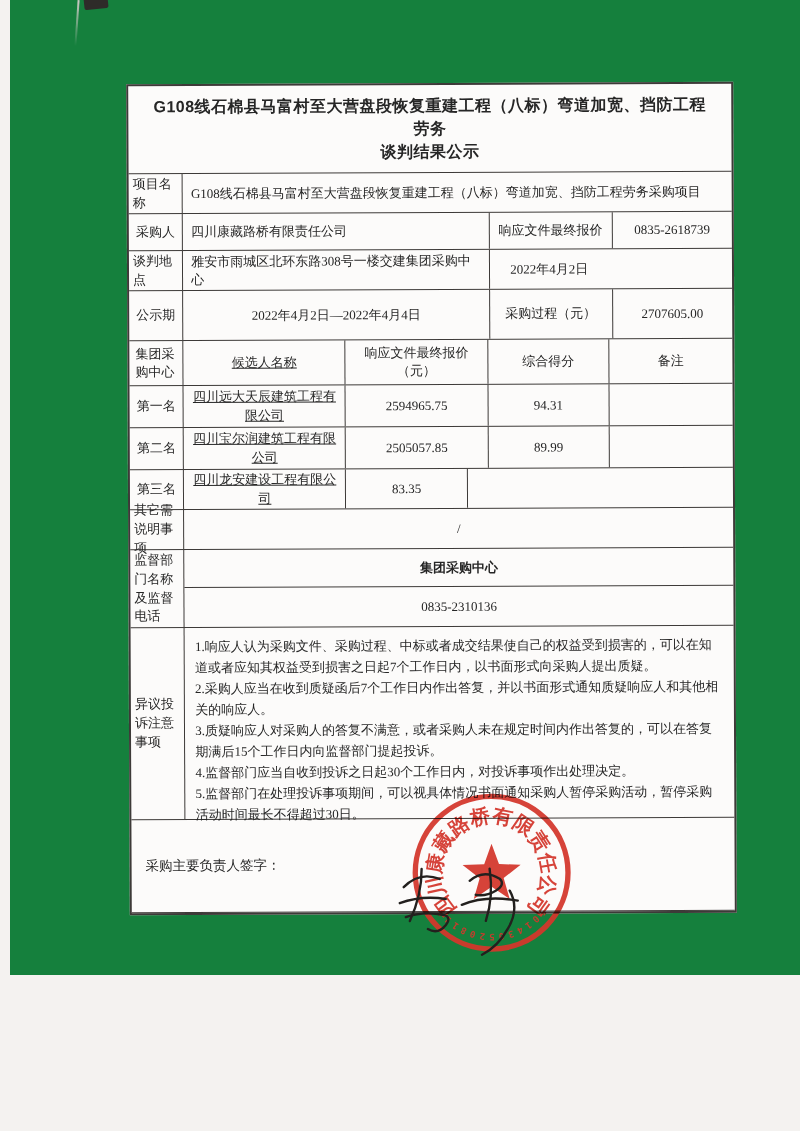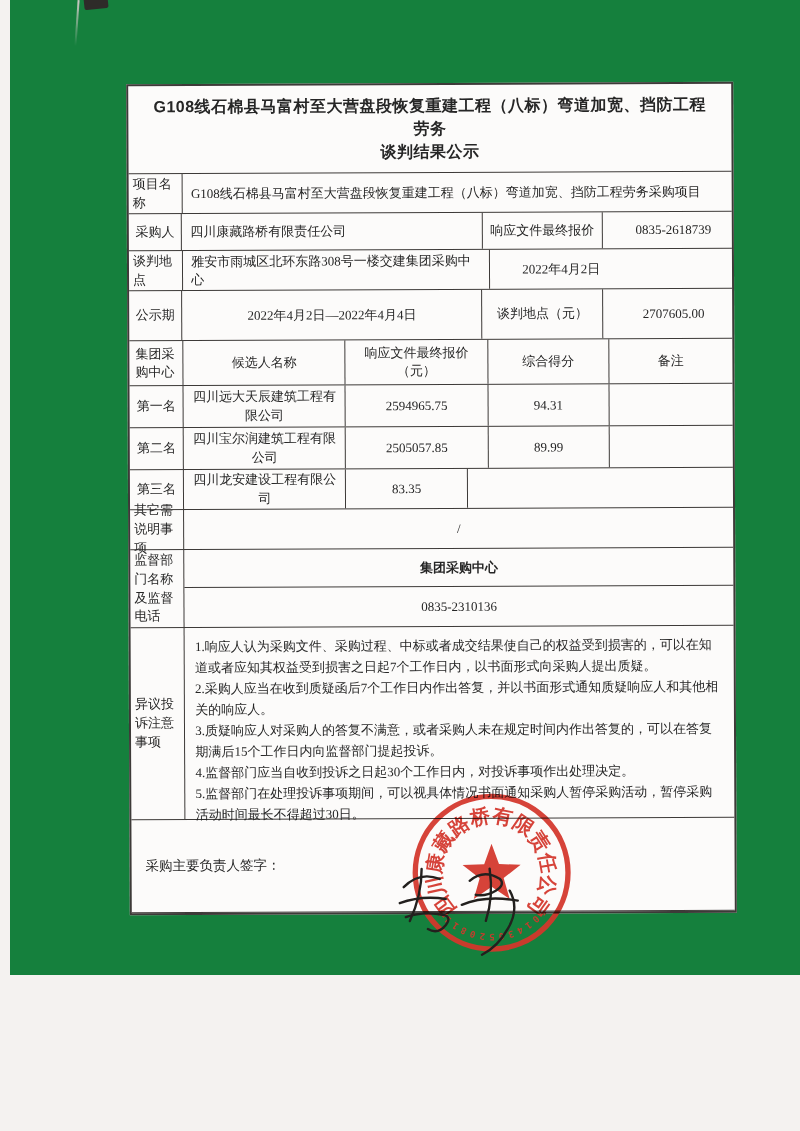--- a/index.html
+++ b/index.html
@@ -54,23 +54,23 @@
   .r8 { height: 42px; }
   .r9 { height: 40px; }
   .r10 { height: 40px; }
   .r11 { height: 78px; }
   .r12 { height: 192px; }
   .r13 { height: 93px; }
 
   .w-rest { width: 91%; }
   .w-v1 { width: 50.8%; }
   .w-l2 { width: 20.4%; }
-  .w-v2 { width: 19.8%; margin-left: 12px; }
-
-  .w-cname { width: 26.9%; }
+  .w-v2 { width: 19.8%; }
+
+  .w-cname { width: 26.9%; text-decoration: underline; }
   .w-cprice { width: 23.6%; }
   .w-cscore { width: 20.1%; }
   .w-cremark { width: 20.4%; }
 
   .hdr { line-height: 1.4; padding: 2px 6px; }
   .wrap-center { text-align: center; line-height: 1.4; padding: 2px 6px; }
 
   .sub-col { width: 91%; display: flex; flex-direction: column; }
   .sub-cell { display: flex; align-items: center; justify-content: center; }
   .sub-top { height: 38px; border-bottom: 1.5px solid #3d3a38; font-weight: bold; }
@@ -129,21 +129,21 @@
 
     <div class="row r4">
       <div class="cell label-cell">谈判地点</div>
       <div class="cell w-v1 c-left">雅安市雨城区北环东路308号一楼交建集团采购中心</div>
       <div class="cell w-v2 c-center">2022年4月2日</div>
     </div>
 
     <div class="row r5">
       <div class="cell label-cell">公示期</div>
       <div class="cell w-v1 c-center">2022年4月2日—2022年4月4日</div>
-      <div class="cell w-l2 c-center wrap-center">谈判地点（元）</div>
+      <div class="cell w-l2 c-center wrap-center">采购过程（元）</div>
       <div class="cell w-v2 c-center">2707605.00</div>
     </div>
 
     <div class="row r6">
       <div class="cell label-cell hdr">集团采购中心</div>
       <div class="cell w-cname c-center hdr">候选人名称</div>
       <div class="cell w-cprice c-center wrap-center">响应文件最终报价（元）</div>
       <div class="cell w-cscore c-center hdr">综合得分</div>
       <div class="cell w-cremark c-center hdr">备注</div>
     </div>

